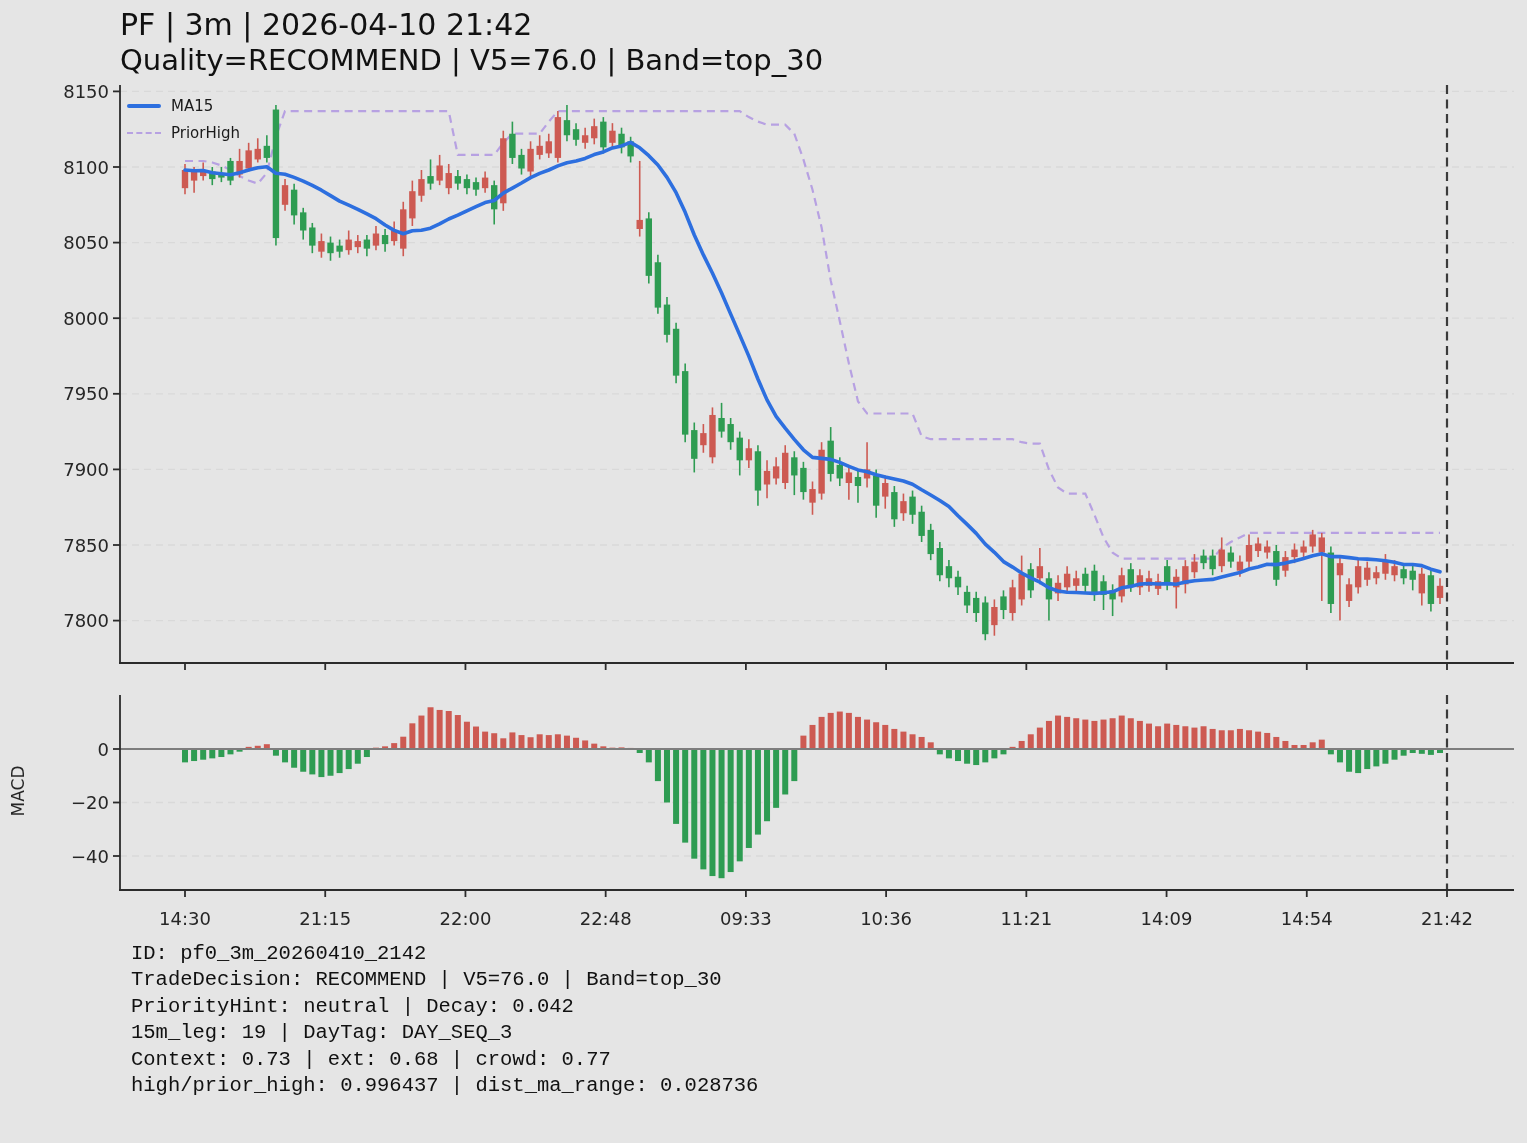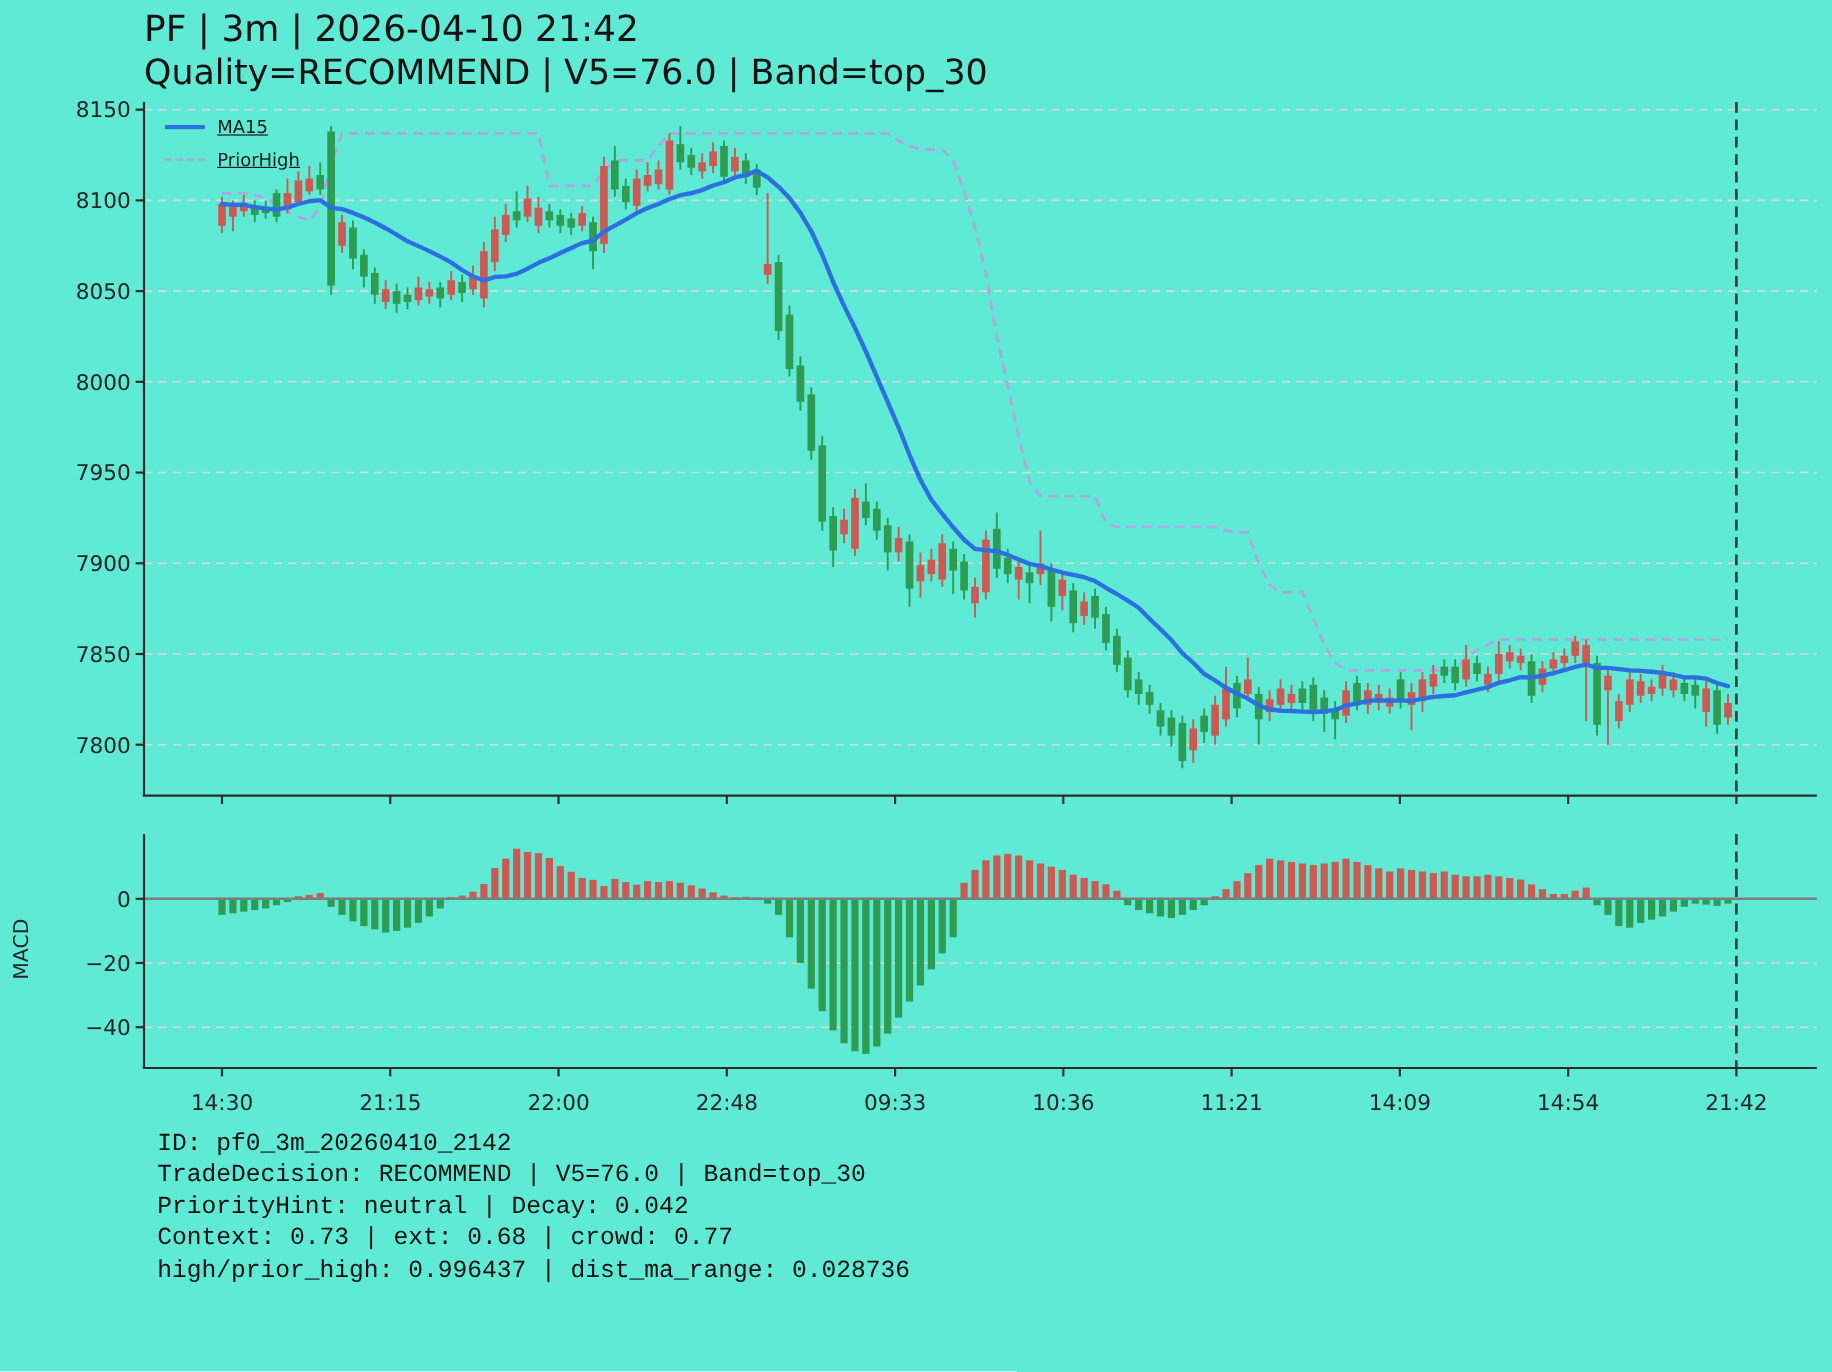--- a/index.html
+++ b/index.html
@@ -1,20 +1,20 @@
 <!DOCTYPE html>
 <html><head>
 <meta charset="utf-8">
 <style>
   html,body{margin:0;padding:0;background:#ffffff;}
-  .page{position:relative;width:1527px;height:1143px;background:#5eead4;overflow:hidden;
+  .page{position:relative;width:1527px;height:1143px;background:#e5e5e5;overflow:hidden;
         font-family:"DejaVu Sans", sans-serif;color:#1a1a1a;}
   .title1{position:absolute;left:120px;top:8px;font-size:30px;line-height:34px;color:#111;}
   .title2{position:absolute;left:120px;top:44px;font-size:29px;line-height:33px;color:#111;}
-  .legend{position:absolute;left:137px;top:92px;text-decoration:underline;}
+  .legend{position:absolute;left:127px;top:92px;}
   .legend-row{display:flex;align-items:center;height:27px;}
   .swatch{width:34px;margin-right:10px;}
   .swatch-solid{height:0;border-top:4px solid #2d6fdf;border-radius:2px;}
   .swatch-dashed{height:0;border-top:2.6px dashed #b7a1e2;}
   .legend-label{font-size:15px;color:#1a1a1a;}
   .macd-ylabel{position:absolute;left:-27px;top:781px;width:90px;text-align:center;
         font-size:17px;color:#262626;transform:rotate(-90deg);transform-origin:center;}
   .footer{position:absolute;left:131px;top:941px;
         font-family:Liberation Mono, monospace;font-size:20.5px;line-height:26.4px;color:#111;}
   svg{position:absolute;left:0;top:0;}
@@ -543,17 +543,18 @@
       <div class="legend-label">PriorHigh</div>
     </div>
   </div>
 
   <div class="macd-ylabel">MACD</div>
 
   <div class="footer">
     <div>ID: pf0_3m_20260410_2142</div>
     <div>TradeDecision: RECOMMEND | V5=76.0 | Band=top_30</div>
     <div>PriorityHint: neutral | Decay: 0.042</div>
+    <div>15m_leg: 19 | DayTag: DAY_SEQ_3</div>
     <div>Context: 0.73 | ext: 0.68 | crowd: 0.77</div>
     <div>high/prior_high: 0.996437 | dist_ma_range: 0.028736</div>
   </div>
 
 </div>
 
 </body></html>

